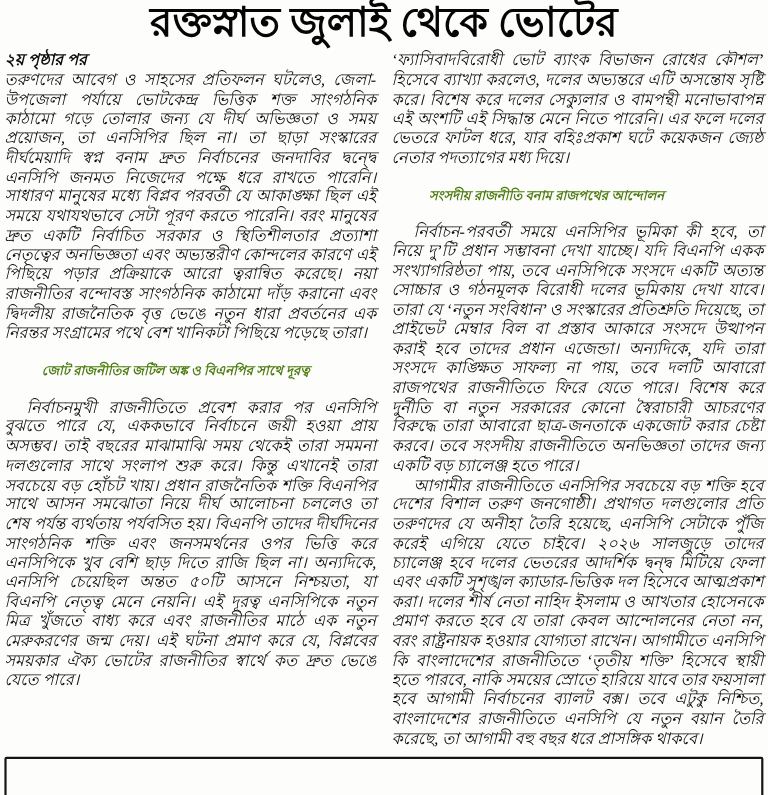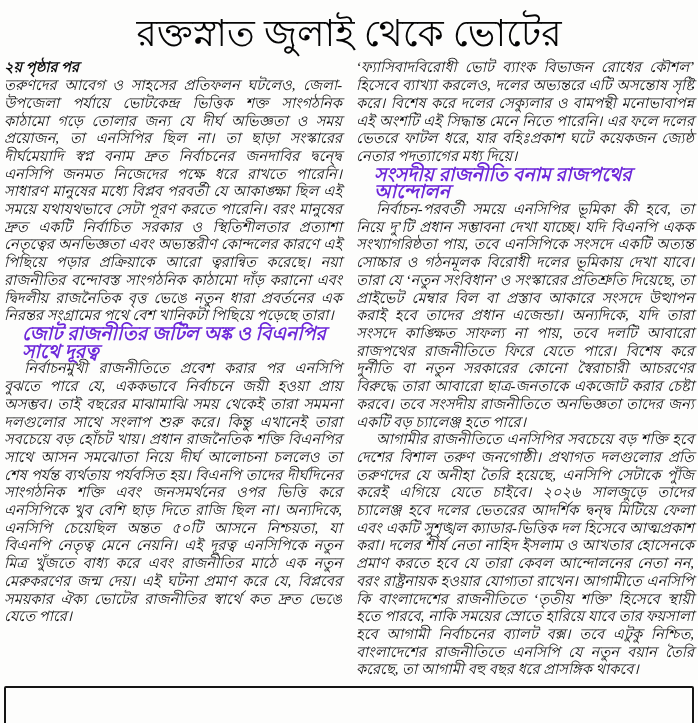--- a/index.html
+++ b/index.html
@@ -14,24 +14,24 @@
     height: 723px;
     overflow: hidden;
   }
   .page {
     padding: 0 4px;
     box-sizing: border-box;
     width: 698px;
   }
   .headline {
     font-size: 37px;
-    font-weight: 400;
+    font-weight: 700;
     line-height: 1.12;
     text-align: center;
-    margin: 13px 0 5px 0;
+    margin: 1px 0 5px 0;
     color: #050505;
   }
   .columns {
     display: flex;
     gap: 14px;
     align-items: flex-start;
   }
   .col {
     flex: 1 1 0;
     font-size: 14.6px;
@@ -45,26 +45,26 @@
     margin: 0;
     text-align: left;
   }
   .para {
     margin: 0;
   }
   .indent {
     text-indent: 20px;
   }
   .subhead {
-    font-size: 19px;
+    font-size: 12px;
     font-weight: 700;
-    margin: 0;
+    margin: 16px;
     padding-left: 18px;
     text-align: left;
-    color: #6d28d9;
+    color: #4d7c0f;
   }
   .bottom-box {
     border: 2.5px solid #151515;
     border-radius: 2px;
     height: 42px;
     margin-top: 7px;
     background: #fdfdfc;
   }
 </style>
 </head>

